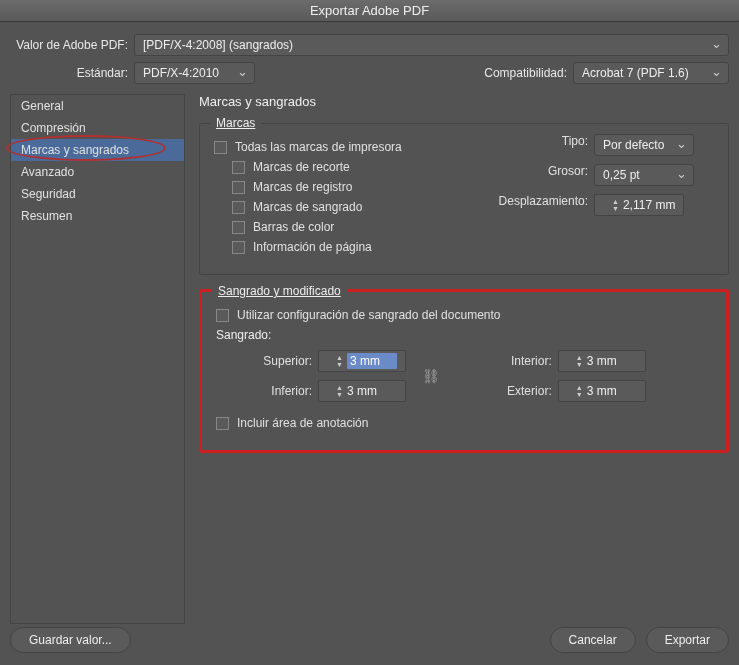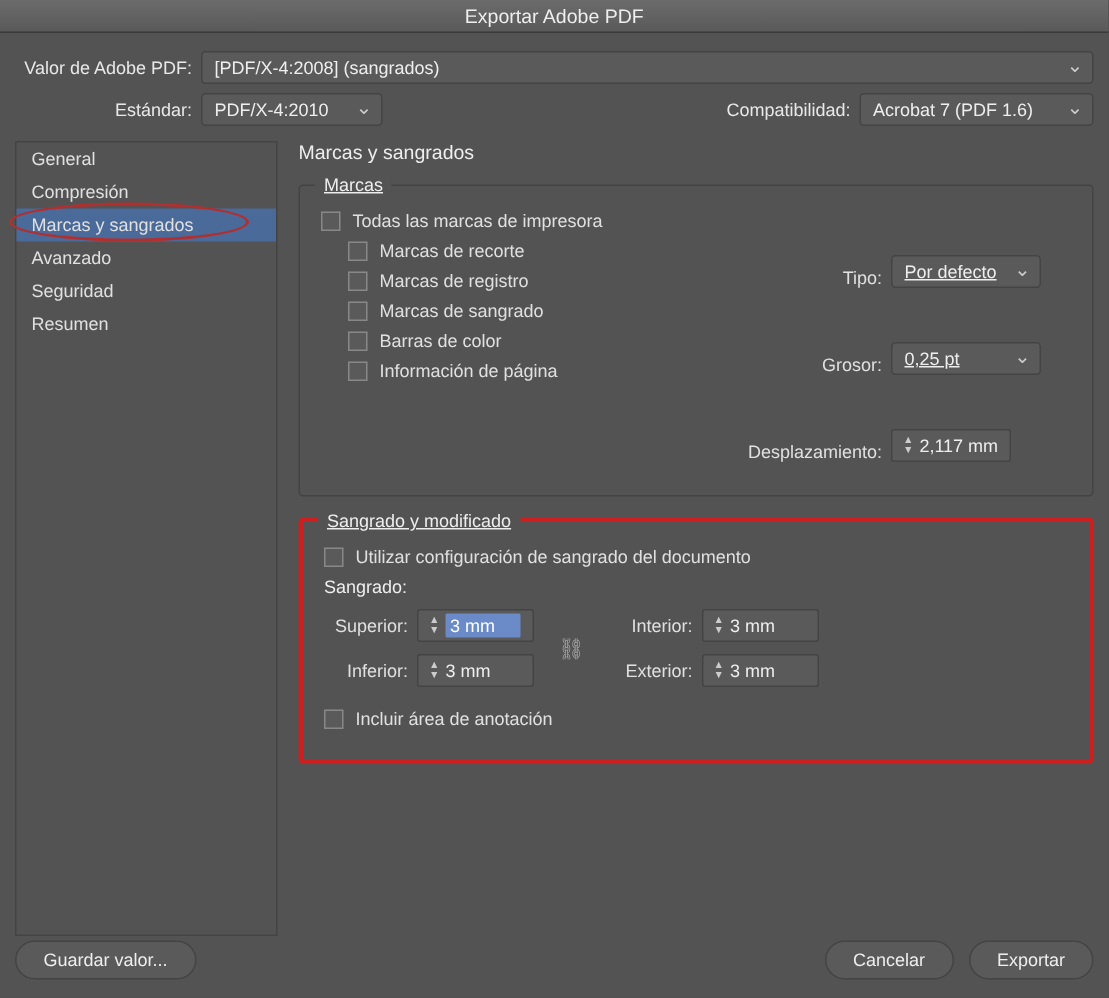--- a/index.html
+++ b/index.html
@@ -17,31 +17,31 @@
 .ellipse { position: absolute; left: -5px; top: -4px; width: 160px; height: 26px; border: 2px solid #b03030; border-radius: 50%; pointer-events: none; }
 .panel { flex: 1; padding: 0 0 0 14px; }
 .panel-title { font-size: 13px; margin-bottom: 14px; color: #eee; }
 .fieldset { border: 1px solid #444; border-radius: 3px; padding: 10px 14px 14px 14px; margin-bottom: 14px; position: relative; }
 .fieldset-legend { position: absolute; top: -8px; left: 10px; background: #535353; padding: 0 6px; font-size: 12px; color: #eee; text-decoration: underline; }
 .checkbox-row { display: flex; align-items: center; margin: 6px 0; }
 .checkbox { width: 13px; height: 13px; border: 1px solid #888; background: #5a5a5a; margin-right: 8px; cursor: pointer; flex-shrink: 0; }
 .marks-cols { display: flex; }
 .marks-left { flex: 1; }
 .marks-right { width: 230px; }
-.marks-right-row { display: flex; align-items: flex-end; margin-bottom: 8px; margin-top: 36px; }
+.marks-right-row { display: flex; align-items: flex-start; margin-bottom: 8px; }
 .marks-right-label { text-align: right; width: 110px; padding-right: 6px; }
-.small-dd { width: 100px; text-decoration: underline; }
-.spinner { display: flex; align-items: center; background: #5a5a5a; border: 1px solid #444; height: 22px; padding: 0 8px 0 7px; border-radius: 2px; }
+.small-dd { width: 100px; }
+.spinner { display: flex; align-items: center; background: #5a5a5a; border: 1px solid #444; height: 22px; padding: 0 8px 0 17px; border-radius: 2px; }
 .spinner-arrows { display: flex; flex-direction: column; font-size: 7px; line-height: 7px; margin-right: 4px; color: #ccc; cursor: pointer; }
 .spinner-val { color: #eee; min-width: 50px; background: transparent; border: none; }
 .spinner-val.active { background: #6a8ac8; color: #fff; padding: 1px 3px; border-radius: 1px; }
 .highlight-box { border: 3px solid #cc2020; }
 .indent { margin-left: 18px; }
 .bleed-grid { display: flex; align-items: center; margin: 6px 0; }
-.bleed-col { display: flex; flex-direction: column; gap: 8px; }
+.bleed-col { display: flex; flex-direction: column; gap: 8px; margin-left: 40px; }
 .bleed-row { display: flex; align-items: center; }
 .bleed-label { width: 62px; text-align: right; padding-right: 6px; }
 .link-icon { margin: 0 16px; color: #aaa; font-size: 14px; }
 .footer { position: absolute; bottom: 12px; left: 10px; right: 10px; display: flex; justify-content: space-between; }
 .btn { background: #5a5a5a; border: 1px solid #444; border-radius: 14px; padding: 5px 18px; color: #eee; cursor: pointer; font-size: 12px; text-align: center; }
 .footer-right { display: flex; gap: 10px; }
 .sub-heading { margin: 6px 0 8px 0; color: #eee; }
 </style>
 </head>
 <body>

